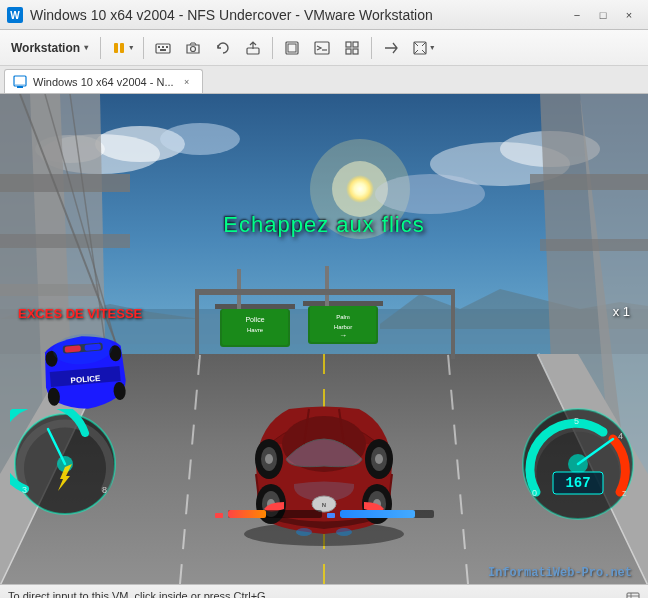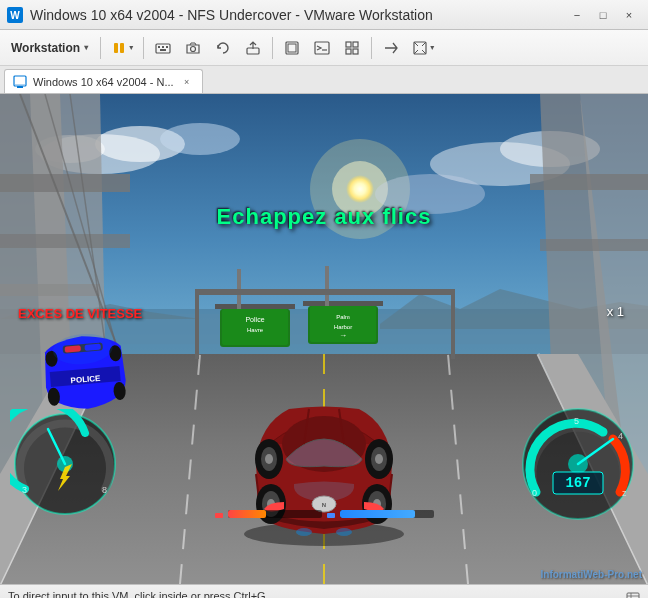--- a/index.html
+++ b/index.html
@@ -143,26 +143,26 @@
       width: 648px;
       height: 490px;
       position: relative;
       overflow: hidden;
       background: #000;
     }
 
     
     .hud-top-text {
       position: absolute;
-      top: 110px;
+      top: 118px;
       left: 50%;
       transform: translateX(-50%);
       color: #00ff88;
       font-size: 22px;
-      font-weight: bold;
+      font-weight: normal;
       font-family: Arial, sans-serif;
       text-shadow: 2px 2px 4px rgba(0,0,0,0.8), -1px -1px 2px rgba(0,0,0,0.8);
       white-space: nowrap;
       letter-spacing: 1px;
     }
 
     .hud-police-text {
       position: absolute;
       top: 212px;
       left: 18px;
@@ -228,36 +228,36 @@
     .bar-icon {
       width: 10px;
       height: 10px;
       flex-shrink: 0;
     }
 
     
     .multiplier {
       position: absolute;
       top: 210px;
-      right: 24px;
+      right: 18px;
       color: #fff;
       font-size: 13px;
       font-family: Arial, sans-serif;
       text-shadow: 1px 1px 3px #000;
     }
 
     
     .watermark {
       position: absolute;
       bottom: 4px;
-      right: 6px;
+      right: 16px;
       color: #6699cc;
-      font-size: 10px;
+      font-size: 12px;
       font-weight: bold;
-      font-family: Liberation Sans, sans-serif;
+      font-family: Liberation Mono, monospace;
       text-shadow: 1px 1px 2px rgba(0,0,0,0.5);
     }
 
     
     #statusbar {
       height: 22px;
       background: linear-gradient(to bottom, #f0f0f0, #e8e8e8);
       border-top: 1px solid #c0c0c0;
       display: flex;
       align-items: center;

